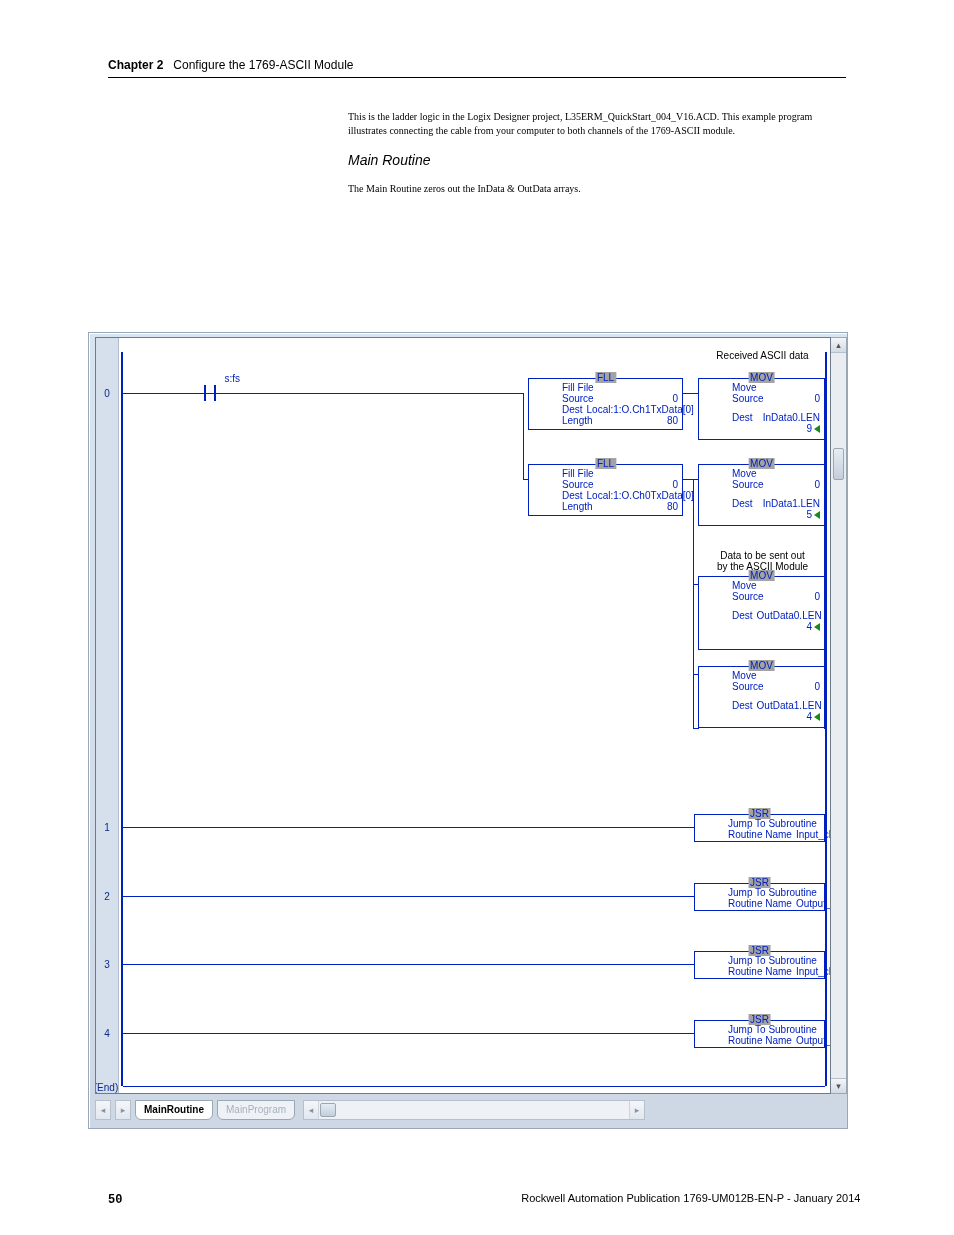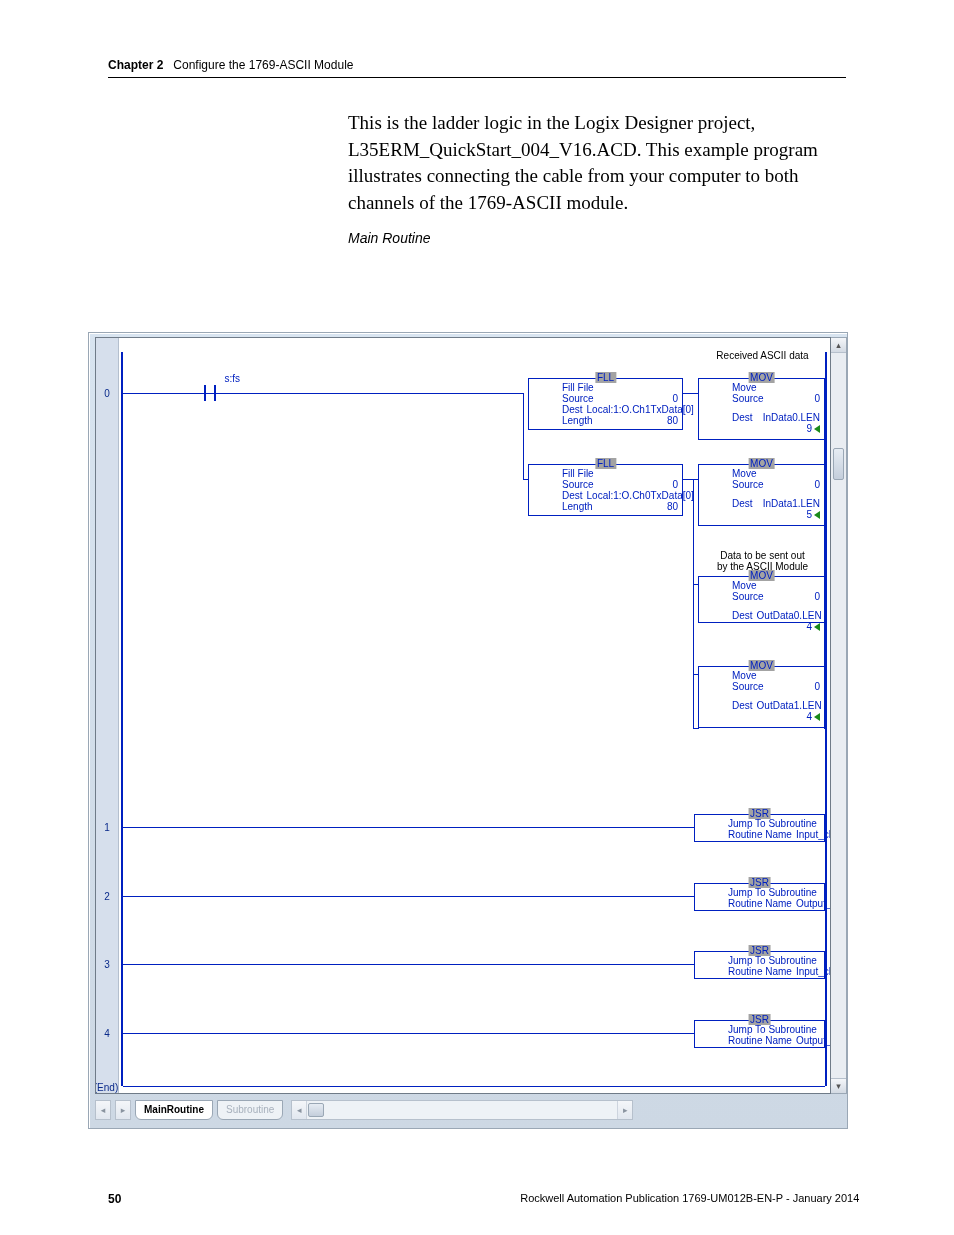--- a/index.html
+++ b/index.html
@@ -44,21 +44,21 @@
     top: 110px;
     width: 500px;
   }
   h2.section {
     font-family: Arial, Helvetica, sans-serif;
     font-weight: bold;
     font-size: 22px;
     margin: 0 0 18px 0;
   }
   p.body-text {
-    font-size: 19px;
+    font-size: 10px;
     line-height: 1.4;
     margin: 0 0 14px 0;
   }
   p.subhead {
     font-family: Arial, Helvetica, sans-serif;
     font-style: italic;
     font-size: 14px;
     margin: 8px 0 14px 0;
   }
 
@@ -320,21 +320,21 @@
 
   
   .footer {
     position: absolute;
     left: 108px;
     right: 108px;
     bottom: 28px;
     font-size: 12px;
   }
   .page-num {
-    font-family: Liberation Sans, sans-serif;
+    font-family: Liberation Mono, monospace;
     font-weight: bold;
     font-size: 12px;
   }
   .pubref {
     position: absolute;
     width: 100%;
     text-align: right;
     font-family: Arial, sans-serif;
     font-size: 11px;
     top: 0;
@@ -347,20 +347,21 @@
 
   <div class="header-top">
     <span class="chap">Chapter 2</span>
     <span class="chap-title">Configure the 1769-ASCII Module</span>
     <hr class="rule">
   </div>
 
   <div class="body-col">
     <p class="body-text">This is the ladder logic in the Logix Designer project, L35ERM_QuickStart_004_V16.ACD. This example program illustrates connecting the cable from your computer to both channels of the 1769-ASCII module.</p>
     <p class="subhead">Main Routine</p>
+    <p class="body-text">The Main Routine zeros out the InData &amp; OutData arrays.</p>
   </div>
 
   <div class="ladder-frame">
     <div class="ladder-inner">
 
       <div class="rung-col">
         <div class="rung-num" style="top:50px">0</div>
         <div class="rung-num" style="top:484px">1</div>
         <div class="rung-num" style="top:553px">2</div>
         <div class="rung-num" style="top:621px">3</div>
@@ -463,21 +464,21 @@
           <div class="line">
               <span></span>
               <span><span>5</span><span class="greenarrow"></span></span>
             </div>
         </div>
         <div class="vwire" style="left:575px;top:141px;height:249px"></div>
         <div class="hwire" style="top:141px;left:707px;right:5px"></div>
         <div class="vwire" style="right:5px;top:55px;height:336px"></div>
 
         <div class="hwire" style="top:246px;left:575px;width:6px"></div>
-        <div class="ibox" style="left:580px;top:238px;width:127px;height:47px">
+        <div class="ibox" style="left:580px;top:238px;width:127px;height:74px">
           <div class="comment comment2">
             <span>Data to be sent out</span><br>
             <span>by the  ASCII Module</span>
           </div>
           <div class="btitle">MOV</div>
           <div class="line">
               <span>Move</span>
             </div>
           <div class="line">
               <span>Source</span>
@@ -578,21 +579,21 @@
     <div class="vscroll">
       <div class="arrow">▴</div>
       <div class="thumb"></div>
       <div class="arrow down">▾</div>
     </div>
 
     <div class="tabstrip">
       <span class="tab-nav">◂</span>
       <span class="tab-nav">▸</span>
       <span class="tab active">MainRoutine</span>
-      <span class="tab inactive">Subroutine</span>
+      <span class="tab inactive">MainProgram</span>
       <span class="hscroll">
         <span class="harrow">◂</span>
         <span class="hthumb"></span>
         <span class="harrow r">▸</span>
       </span>
     </div>
   </div>
 
   <div class="footer">
     <span class="page-num">50</span>

